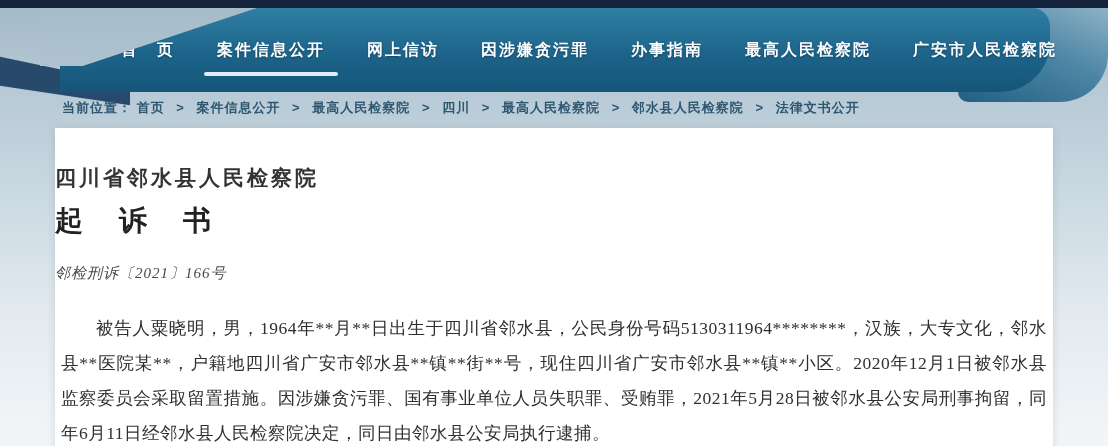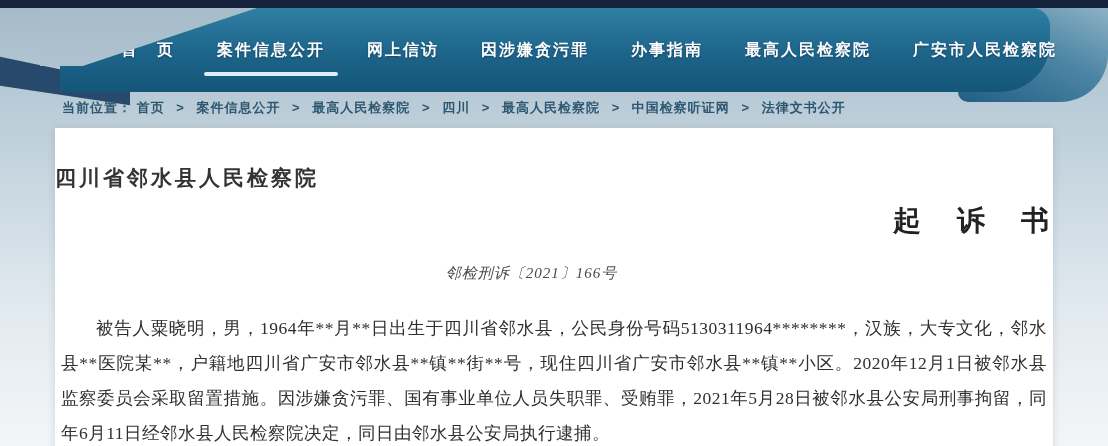--- a/index.html
+++ b/index.html
@@ -25,23 +25,23 @@
     background:#ddeef7;border-radius:2px;}
   .nav-sep{width:1px;height:16px;background:rgba(215,238,250,.45);}
   .breadcrumb{position:absolute;left:62px;top:99px;z-index:4;font-size:13px;font-weight:bold;
     color:#2d5670;letter-spacing:1px;white-space:nowrap;}
   .breadcrumb a{color:#2d5670;text-decoration:none;cursor:pointer;margin-top:36px;}
   .bc-sep{margin:0 7px;}
   .card{position:absolute;left:55px;top:128px;width:998px;height:340px;background:#ffffff;
     box-shadow:0 2px 8px rgba(60,80,95,.18);z-index:2;}
   .doc-org{margin:36px 0 0;text-align:left;font-family:"Liberation Serif","DejaVu Serif",serif;
     font-size:21px;font-weight:600;color:#333333;letter-spacing:3px;}
-  .doc-title{margin:10px 0 0;text-align:right;font-family:"Liberation Serif","DejaVu Serif",serif;
+  .doc-title{margin:10px 0 0;text-align:left;font-family:"Liberation Serif","DejaVu Serif",serif;
     font-size:28px;font-weight:bold;color:#222222;letter-spacing:4px;}
-  .case-no{margin-top:24px;padding-right:45px;text-align:center;
+  .case-no{margin-top:24px;padding-right:45px;text-align:left;
     font-family:"Liberation Serif","DejaVu Serif",serif;font-style:italic;font-size:15px;
     color:#4a4a4a;letter-spacing:1px;}
   .doc-body{margin:28px 6px 0;font-family:"Liberation Serif","DejaVu Serif",serif;
     font-size:17.5px;line-height:35px;color:#2f2f2f;text-align:justify;text-indent:2em;
     letter-spacing:0.5px;}
 </style>
 </head>
 <body>
 
 <div class="page">
@@ -73,21 +73,21 @@
     <a>首页</a>
     <span class="bc-sep">&gt;</span>
     <a>案件信息公开</a>
     <span class="bc-sep">&gt;</span>
     <a>最高人民检察院</a>
     <span class="bc-sep">&gt;</span>
     <a>四川</a>
     <span class="bc-sep">&gt;</span>
     <a>最高人民检察院</a>
     <span class="bc-sep">&gt;</span>
-    <a>中国检察听证网</a>
+    <a>邻水县人民检察院</a>
     <span class="bc-sep">&gt;</span>
     <a>法律文书公开</a>
   </div>
 
   <main class="card">
     <h2 class="doc-org">四川省邻水县人民检察院</h2>
     <h1 class="doc-title">起　诉　书</h1>
     <div class="case-no">邻检刑诉〔2021〕166号</div>
     <p class="doc-body">被告人粟晓明，男，1964年**月**日出生于四川省邻水县，公民身份号码5130311964********，汉族，大专文化，邻水县**医院某**，户籍地四川省广安市邻水县**镇**街**号，现住四川省广安市邻水县**镇**小区。2020年12月1日被邻水县监察委员会采取留置措施。因涉嫌贪污罪、国有事业单位人员失职罪、受贿罪，2021年5月28日被邻水县公安局刑事拘留，同年6月11日经邻水县人民检察院决定，同日由邻水县公安局执行逮捕。</p>
   </main>

